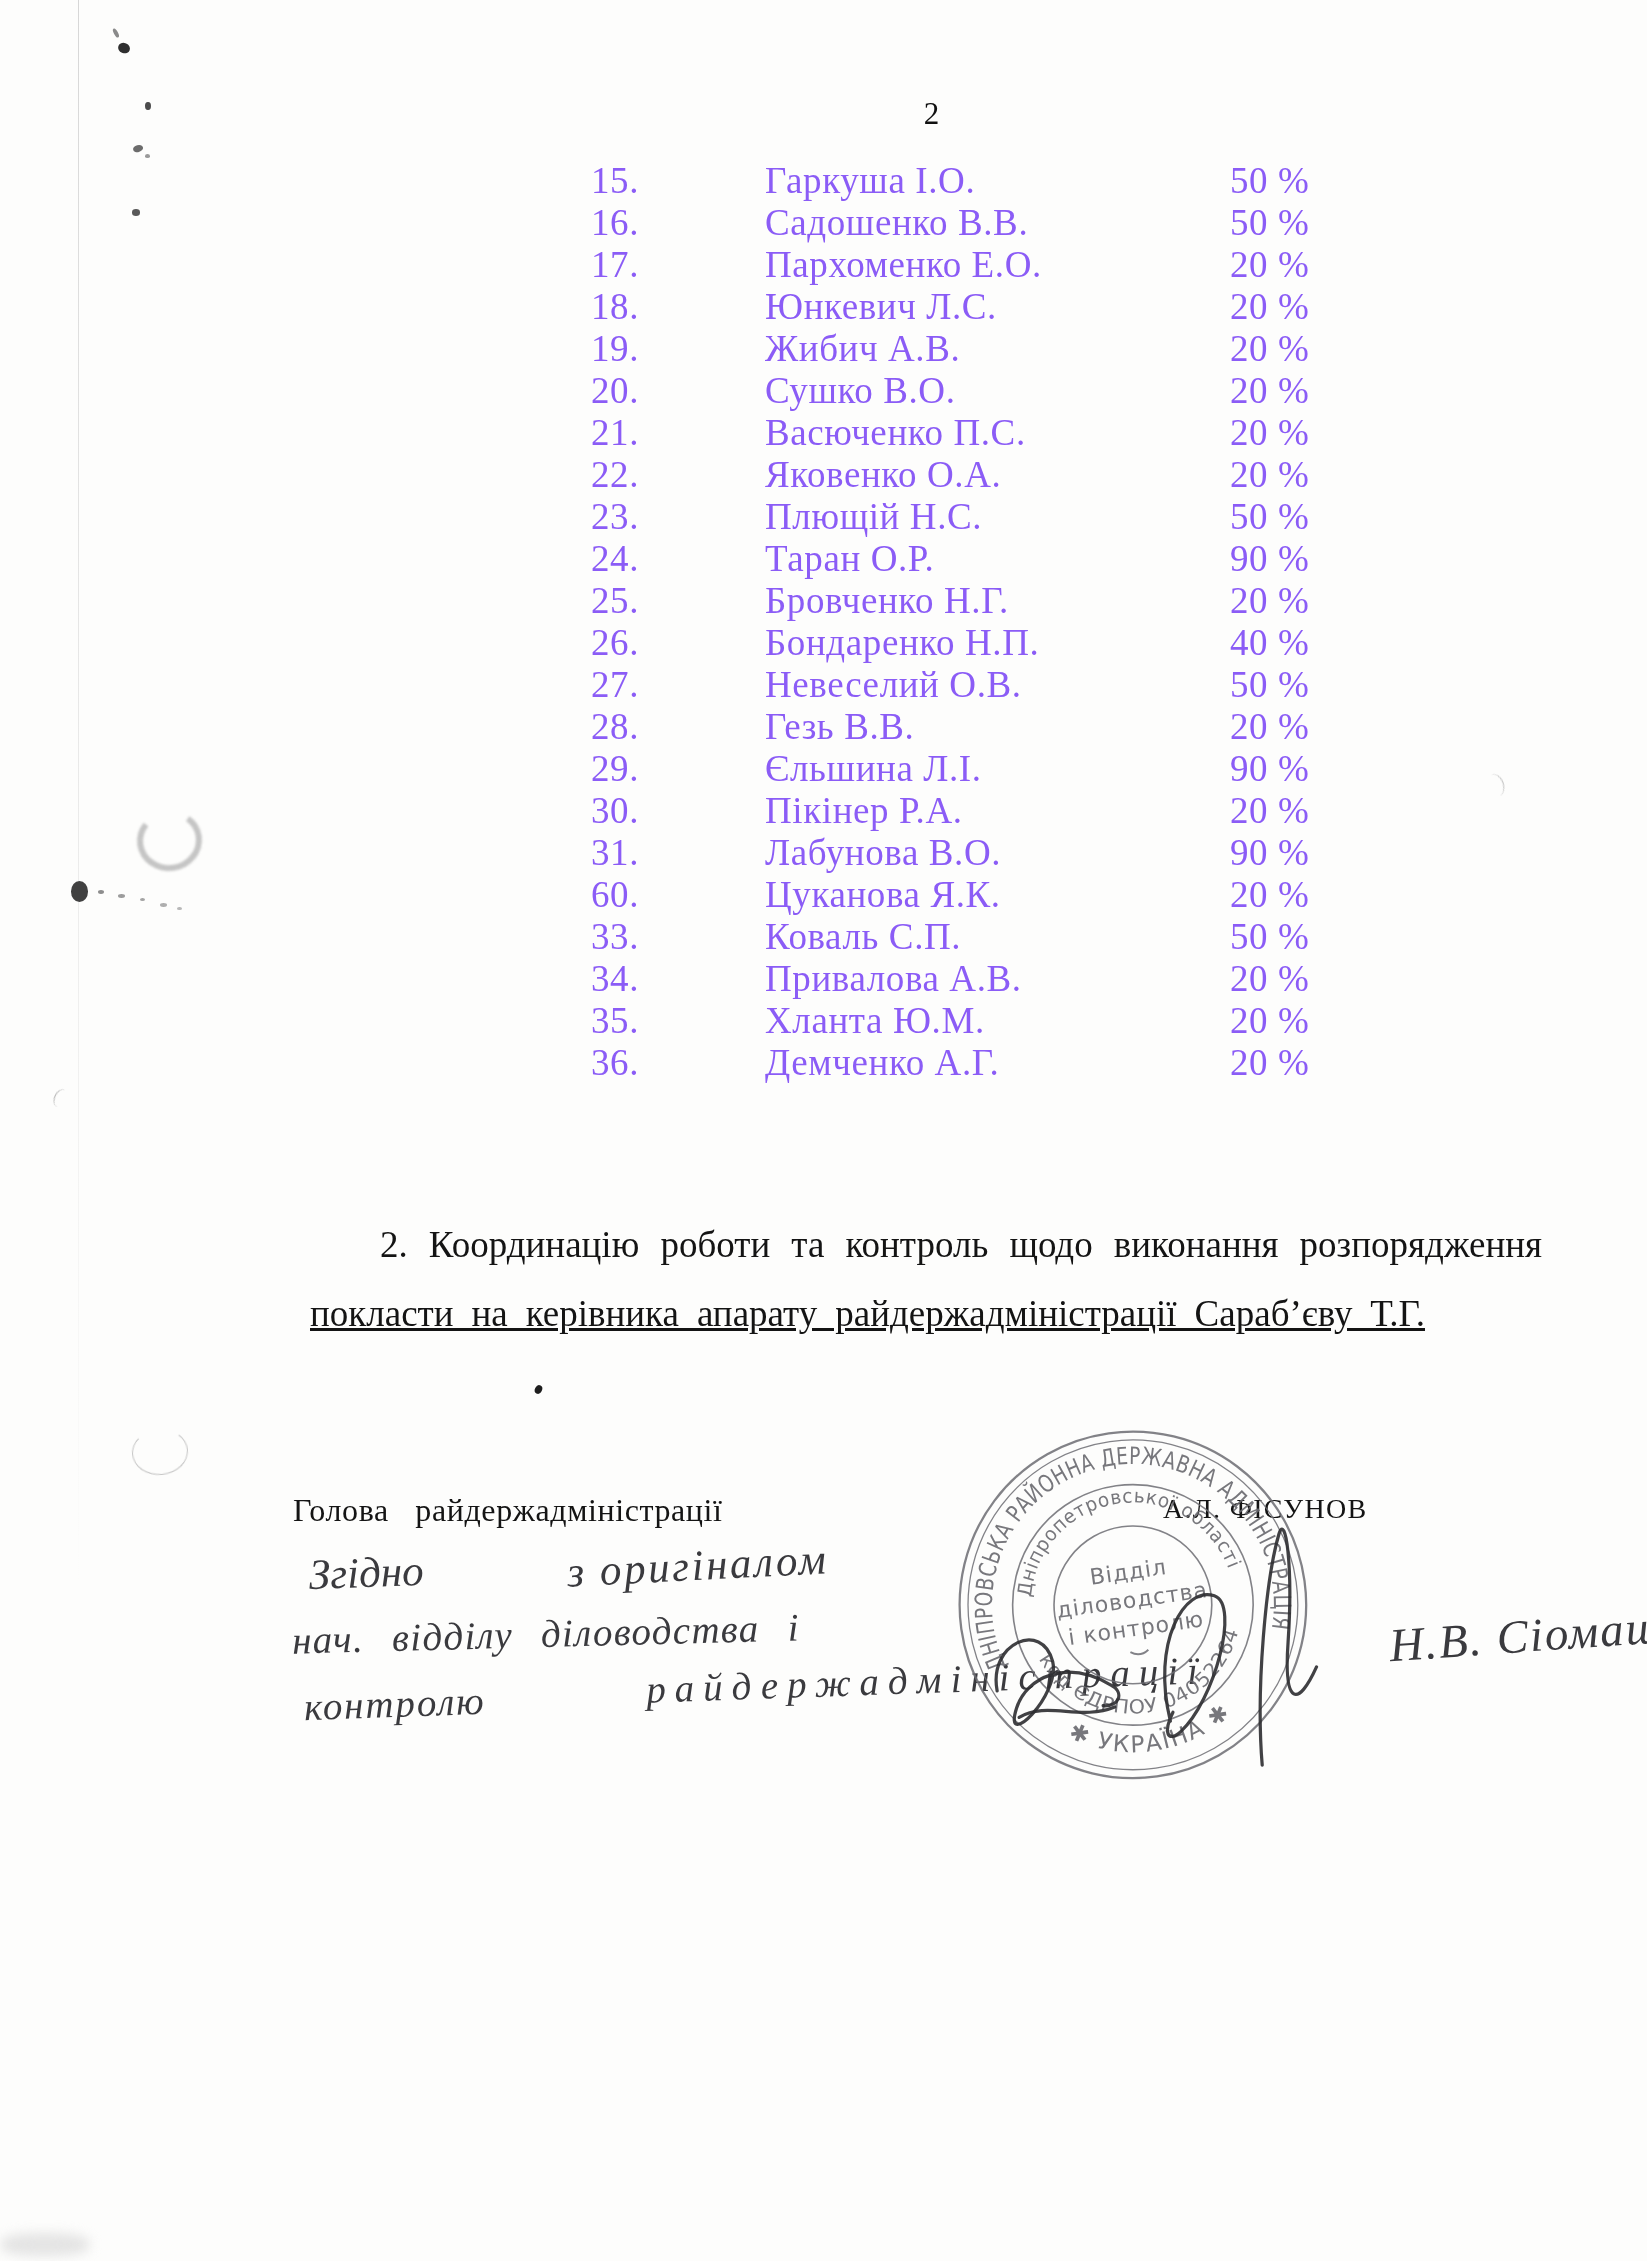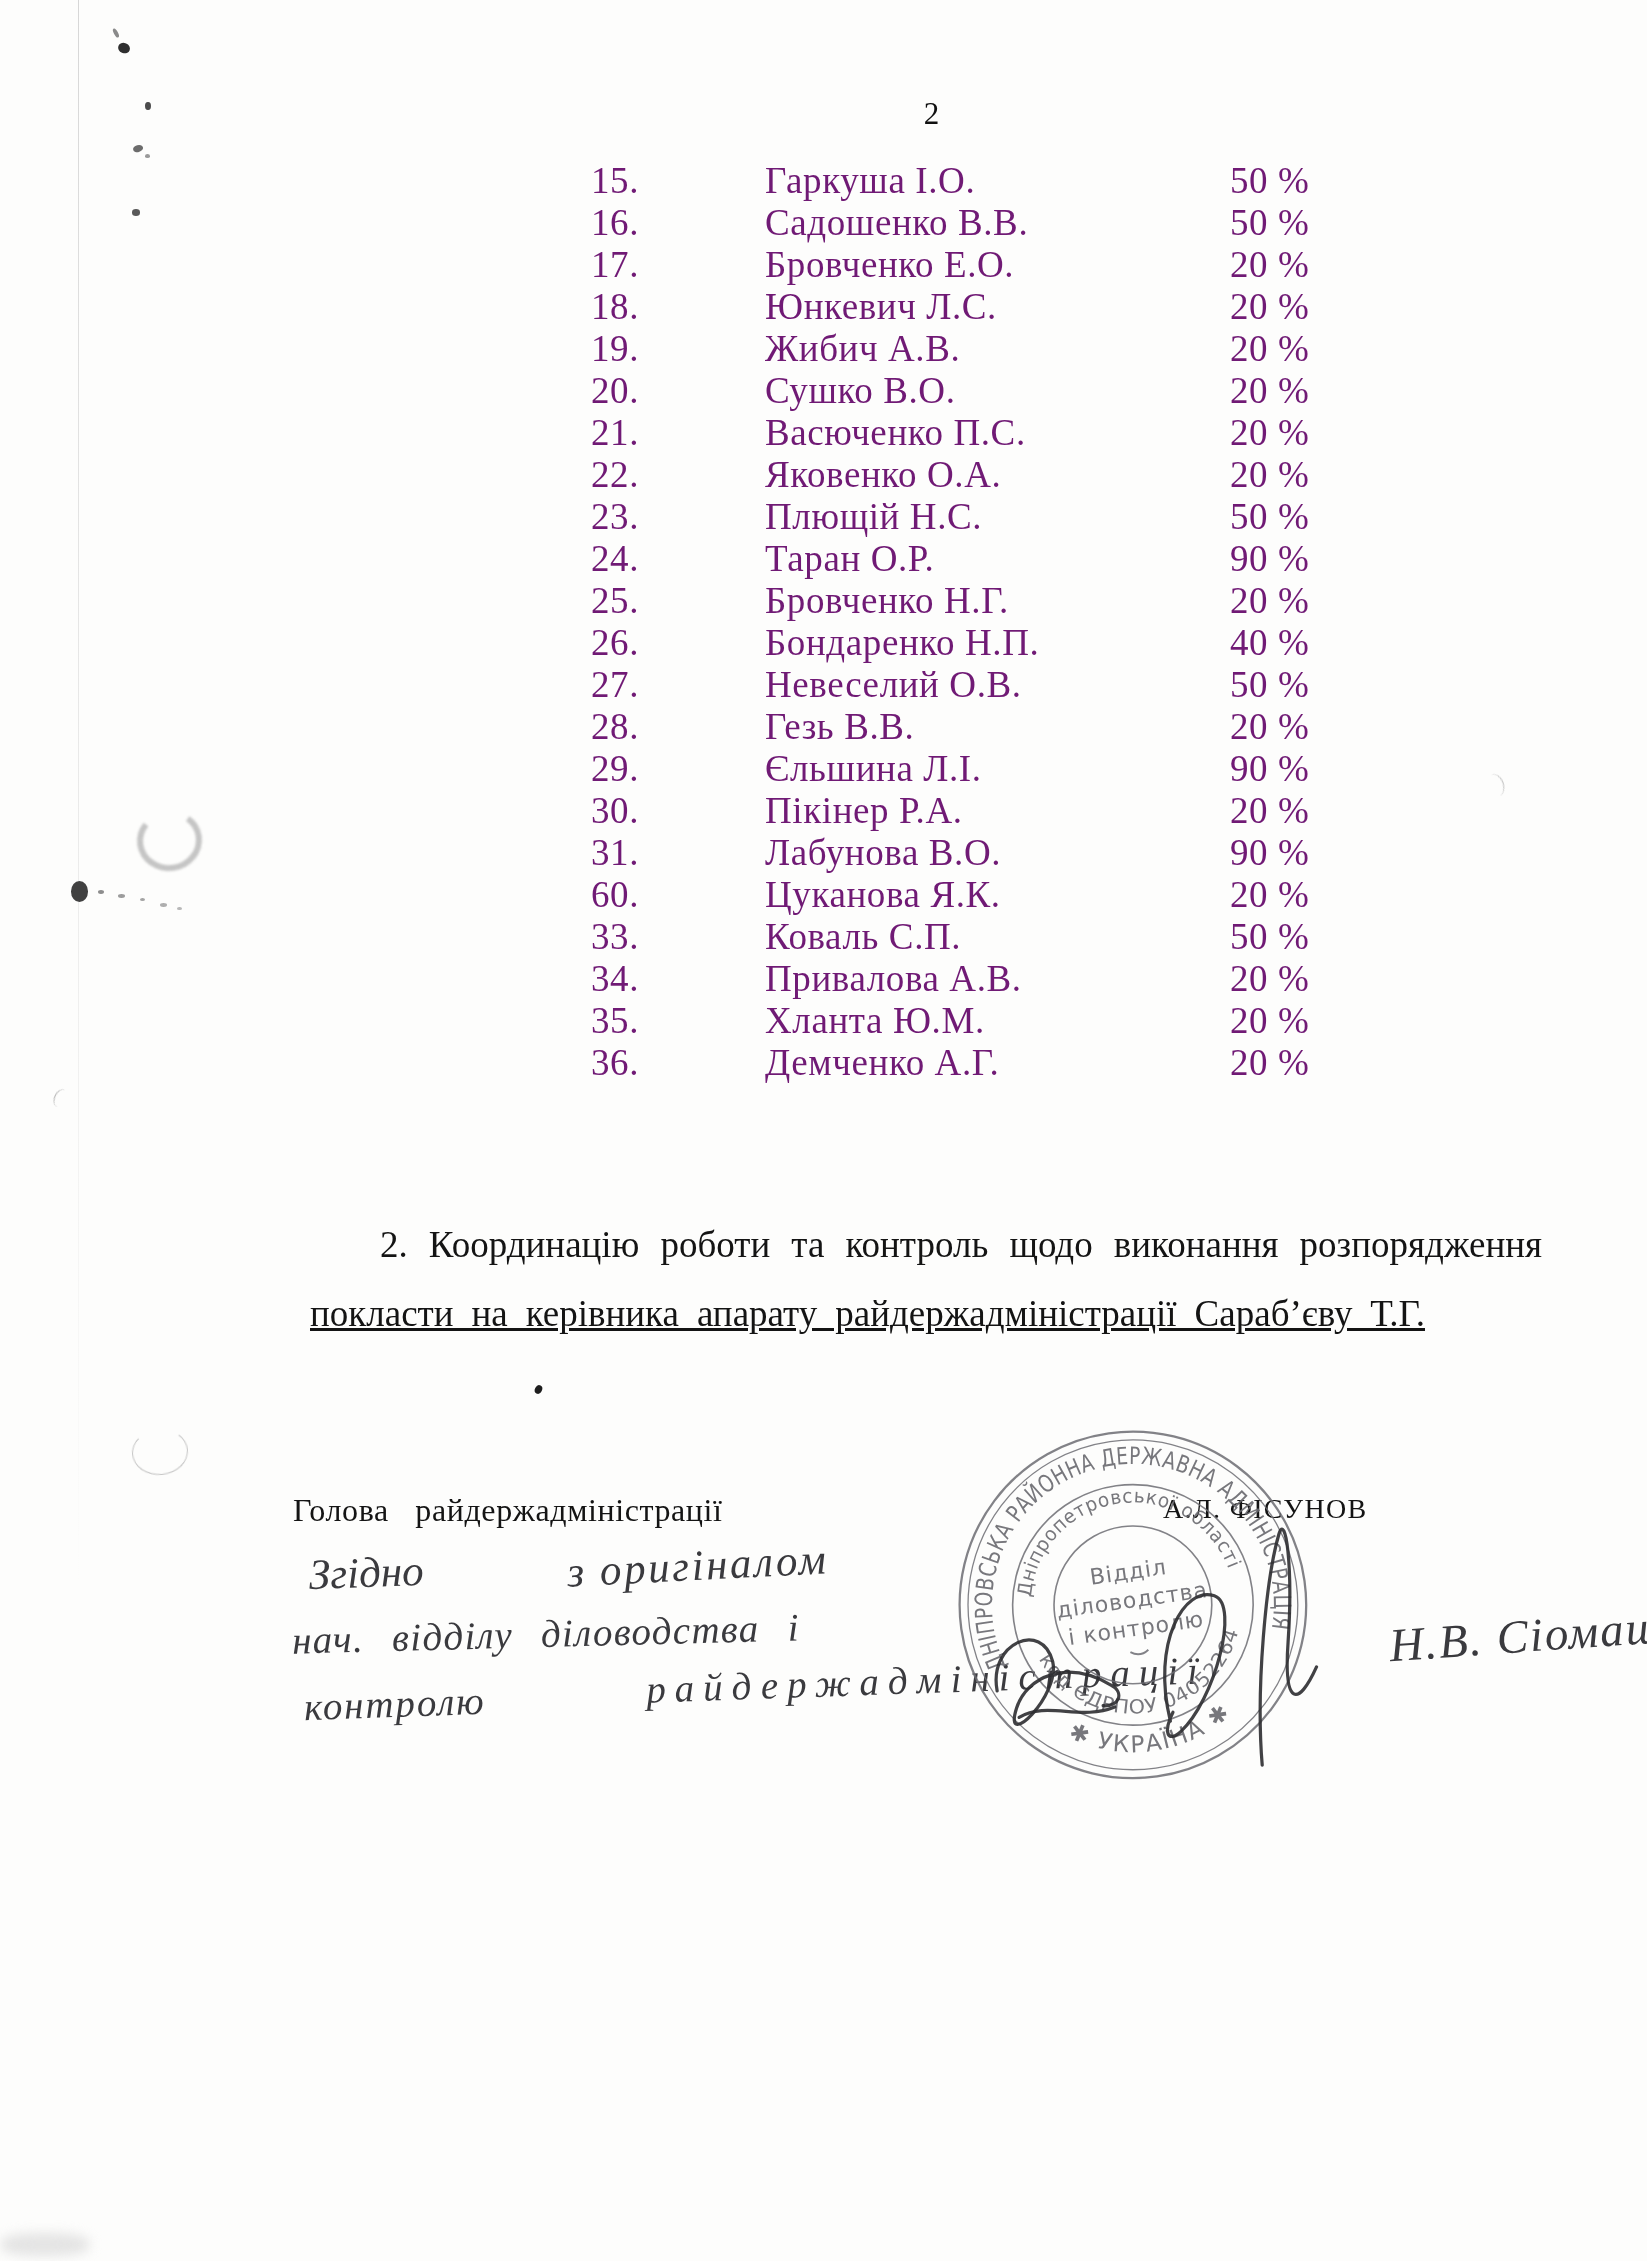--- a/index.html
+++ b/index.html
@@ -15,21 +15,21 @@
     background:linear-gradient(#d7d7d7, rgba(215,215,215,0) 70%);}
   .speck{position:absolute;border-radius:50%;}
   .crescent{position:absolute;border-radius:50%;}
   
   .pageno{left:909px;top:96px;width:45px;text-align:center;
     font-size:31px;color:#101010;}
   
   .list{left:591px;top:160px;display:grid;
     grid-template-columns:174px 465px auto;
     grid-auto-rows:42px;
-    font-size:37px;line-height:42px;letter-spacing:0.6px;color:#701a75;}
+    font-size:37px;line-height:42px;letter-spacing:0.6px;color:#8b5cf6;}
   .list span{white-space:nowrap;}
   
   .para1{left:380px;top:1223px;width:1162px;font-size:37px;
     text-align:justify;text-align-last:justify;white-space:nowrap0;}
   .para2{left:310px;top:1292px;width:1115px;font-size:37px;
     text-align:justify;text-align-last:justify;text-decoration:underline;}
   
   .signoff-title{left:293px;top:1492px;font-size:32px;letter-spacing:0.6px;word-spacing:18px;}
   .signoff-name{left:1163px;top:1493px;font-size:28px;letter-spacing:1.3px;z-index:2;}
   
@@ -74,21 +74,21 @@
 <div class="abs pageno">2</div>
 
 <div class="abs list">
   <span>15.</span>
     <span>Гаркуша І.О.</span>
     <span>50 %</span>
   <span>16.</span>
     <span>Садошенко В.В.</span>
     <span>50 %</span>
   <span>17.</span>
-    <span>Бровченко Е.О.</span>
+    <span>Пархоменко Е.О.</span>
     <span>20 %</span>
   <span>18.</span>
     <span>Юнкевич Л.С.</span>
     <span>20 %</span>
   <span>19.</span>
     <span>Жибич А.В.</span>
     <span>20 %</span>
   <span>20.</span>
     <span>Сушко В.О.</span>
     <span>20 %</span>

